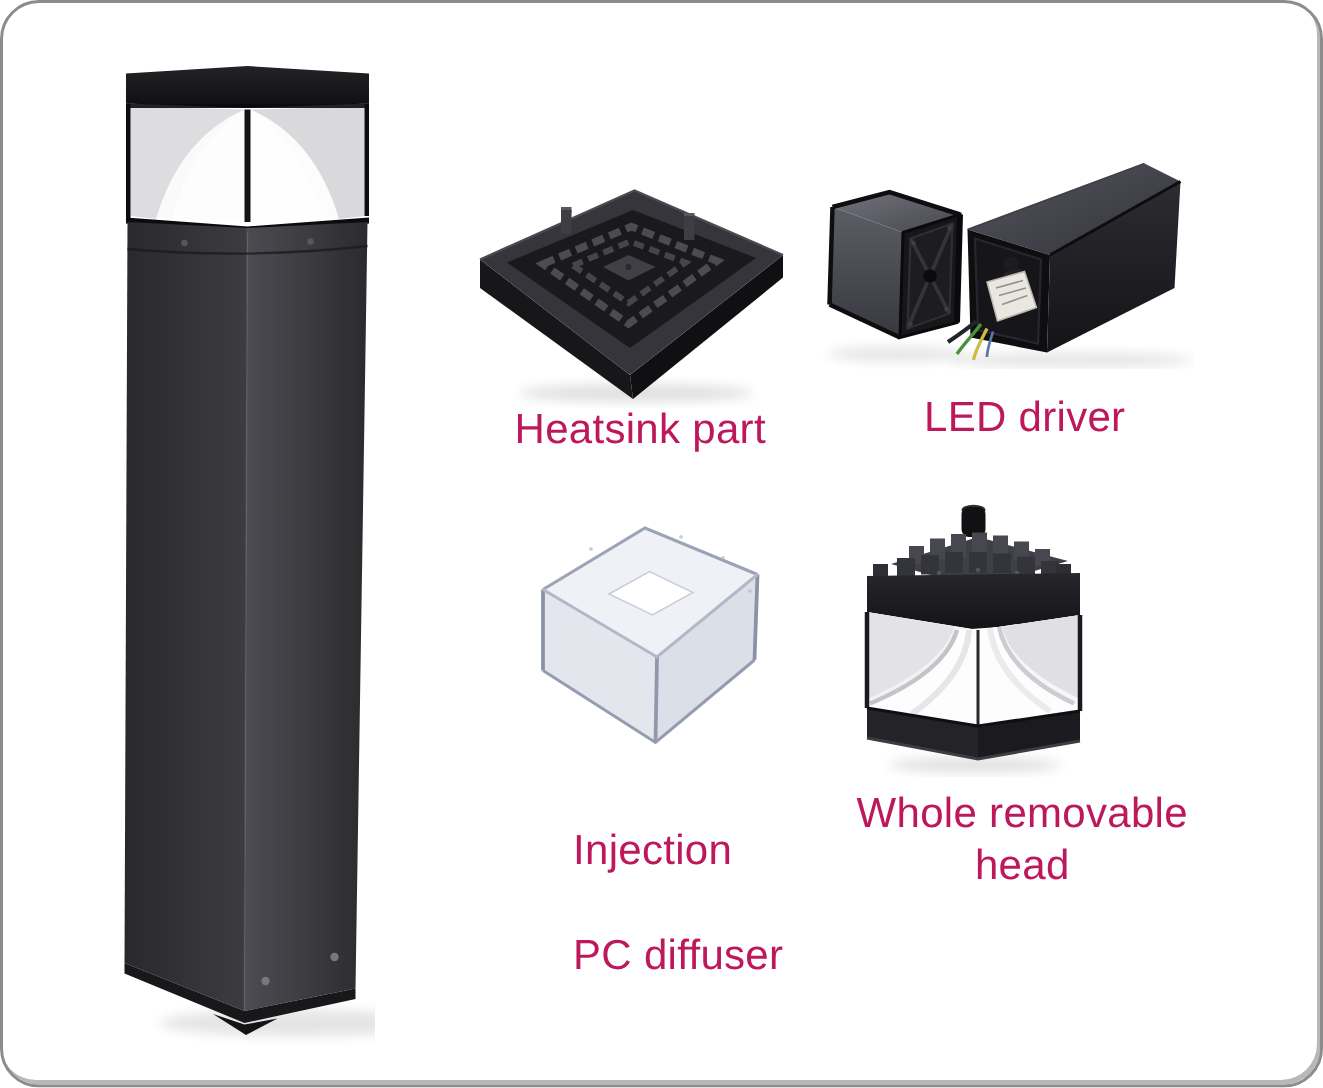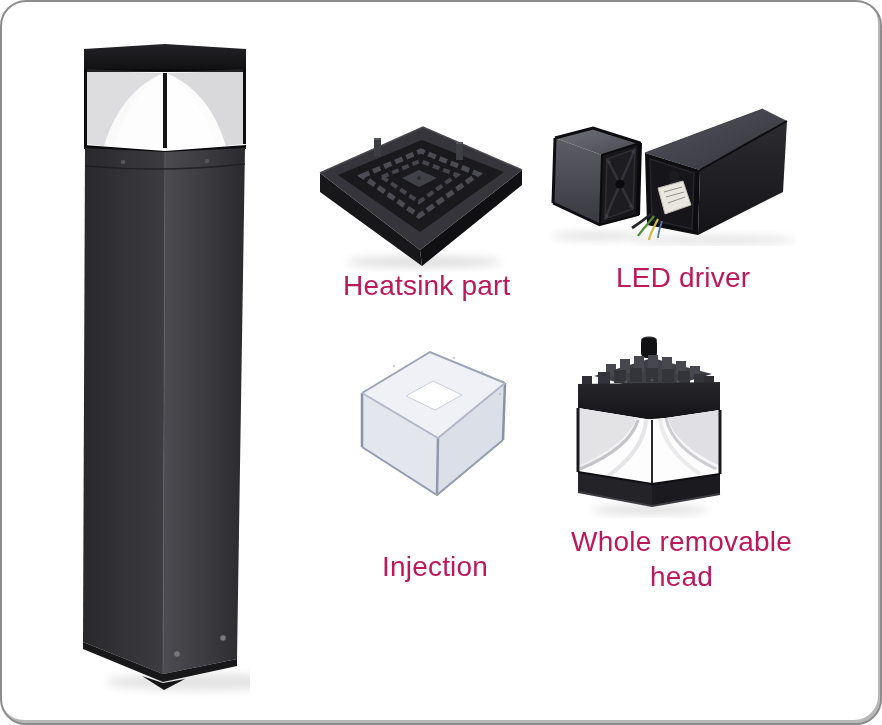--- a/index.html
+++ b/index.html
@@ -265,15 +265,16 @@
   </g>
 </svg>
 </div>
 
 <div class="label" style="left:343px;top:268px;">Heatsink part</div>
 
 <div class="label" style="left:616px;top:248px;margin-top:12px;">LED driver</div>
 
 <div class="label" style="left:382px;top:514px;">
   <div>Injection</div>
+  <div>PC diffuser</div>
 </div>
 
 <div class="label" style="left:569px;top:524px;width:225px;text-align:center;">Whole removable head</div>
 
 </body></html>

